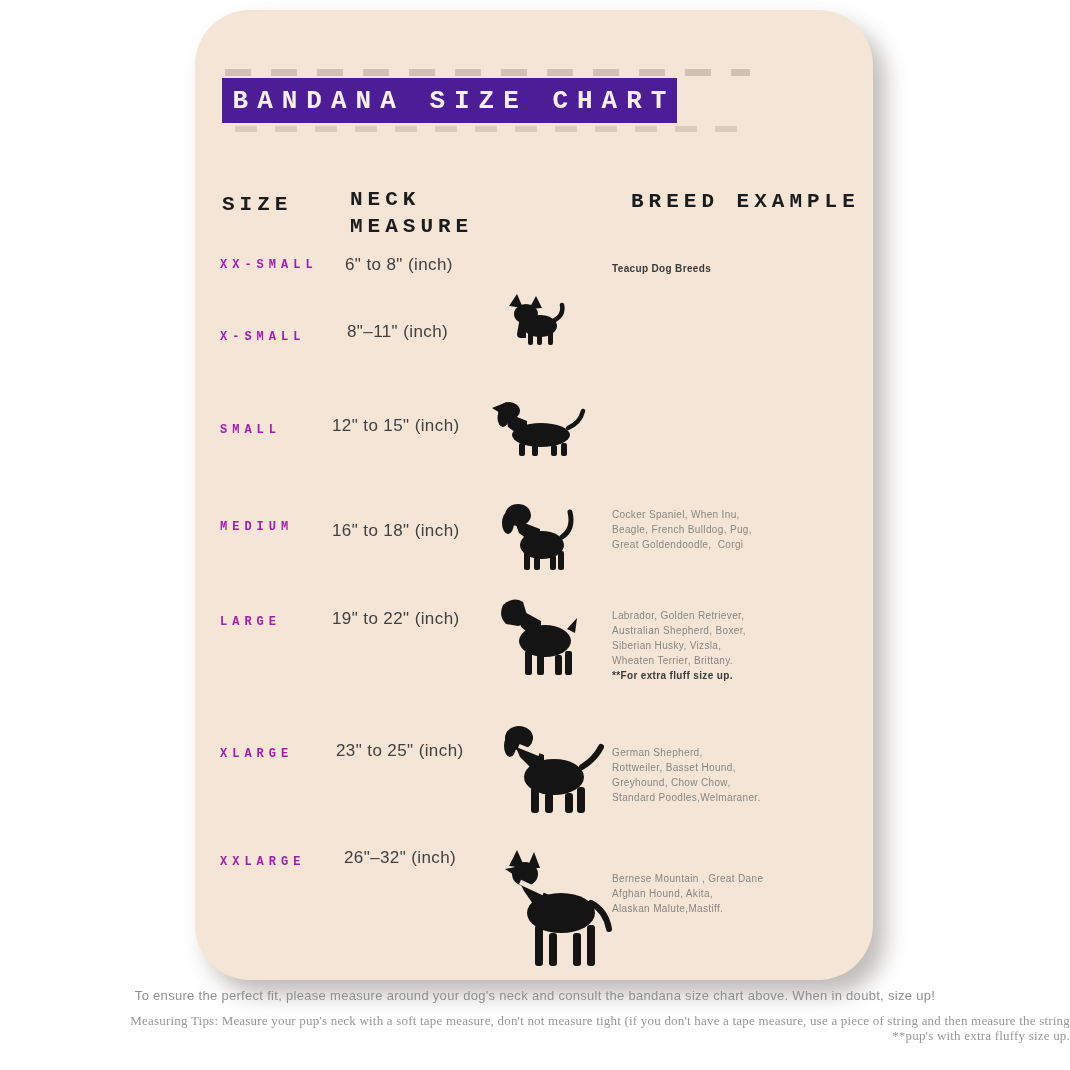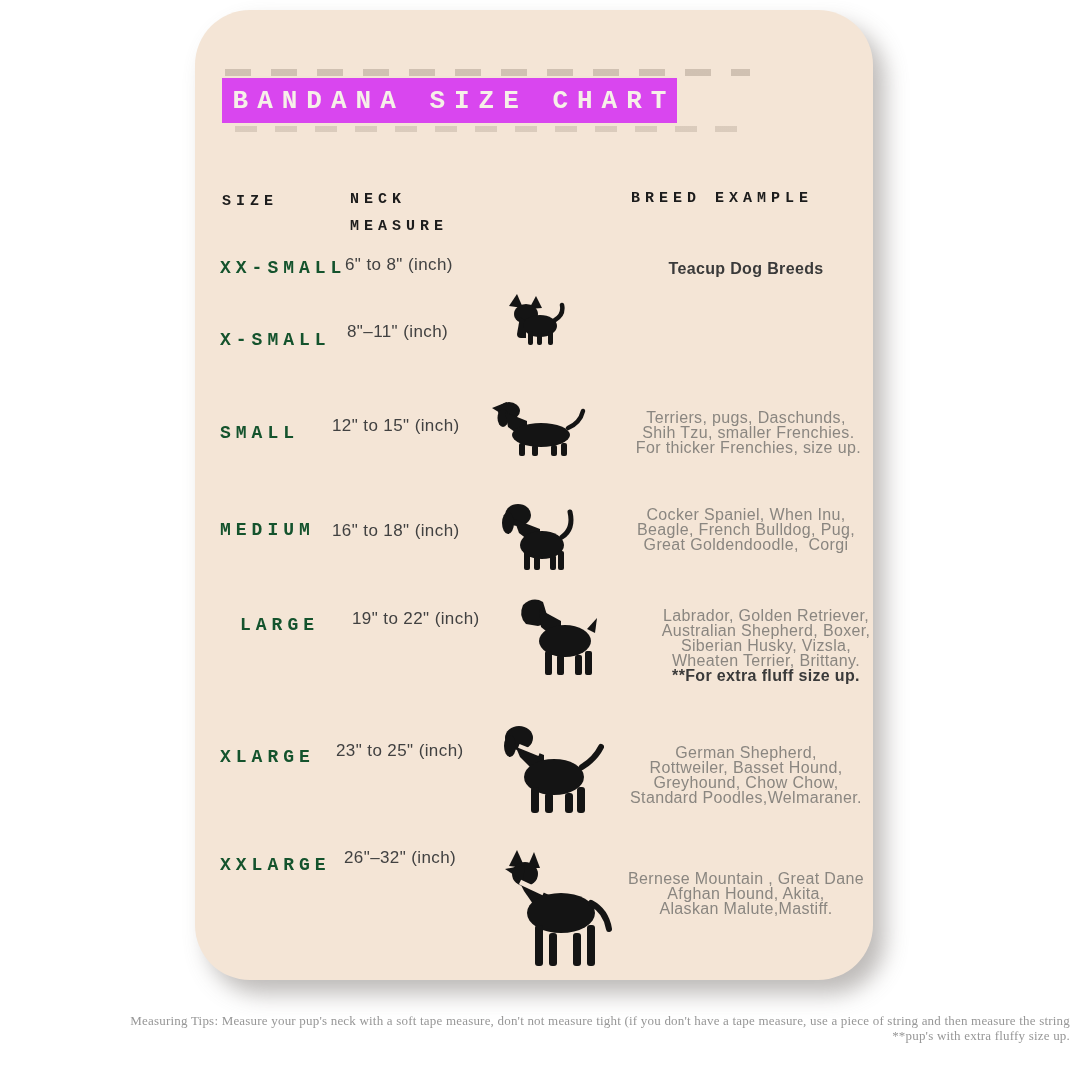--- a/index.html
+++ b/index.html
@@ -7,50 +7,50 @@
         font-family:"Liberation Sans",sans-serif;}
   .card{position:absolute;left:195px;top:10px;width:678px;height:970px;
         background:#f4e5d6;border-radius:55px;
         box-shadow:12px 14px 22px rgba(110,105,100,.45);}
   
   .ghost{position:absolute;pointer-events:none;}
   .ghost-a{left:30px;top:59px;width:525px;height:7px;
     background:repeating-linear-gradient(90deg,rgba(45,30,15,.18) 0 26px,transparent 26px 46px);}
   .ghost-b{left:40px;top:116px;width:505px;height:6px;
     background:repeating-linear-gradient(90deg,rgba(45,30,15,.13) 0 22px,transparent 22px 40px);}
-  .title-bar{position:absolute;left:27px;top:68px;width:455px;height:45px;background:#d946ef;
+  .title-bar{position:absolute;left:27px;top:68px;width:455px;height:45px;background:#4c1d95;
     display:flex;align-items:center;justify-content:center;}
   .title-bar span{font-family:"Liberation Mono","DejaVu Sans Mono",monospace;
     font-size:26px;font-weight:bold;color:#f6f0e8;letter-spacing:9px;white-space:nowrap;
     text-indent:9px;}
   
   .col-headers{position:absolute;left:0;top:0;width:100%;}
   .hdr{position:absolute;font-family:"Liberation Mono","DejaVu Sans Mono",monospace;
-    font-weight:bold;font-size:15px;letter-spacing:5px;color:#1c1c1c;white-space:nowrap;}
+    font-weight:bold;font-size:21px;letter-spacing:5px;color:#1c1c1c;white-space:nowrap;}
   .h-size{left:27px;top:183px;}
   .h-neck{left:155px;top:176px;line-height:27px;}
   .h-neck span{display:block;}
   .h-breed{left:408px;top:180px;margin-left:28px;}
   
   .row{position:absolute;left:0;width:100%;}
   .r0{top:238px;height:50px;}
   .r1{top:278px;height:95px;}
   .r2{top:385px;height:90px;}
   .r3{top:483px;height:95px;}
-  .r4{top:578px;height:115px;margin-left:20px;}
+  .r4{top:578px;height:115px;}
   .r5{top:708px;height:110px;}
   .r6{top:830px;height:135px;}
   .size-label{position:absolute;left:25px;font-family:"Liberation Mono","DejaVu Sans Mono",monospace;
-    font-weight:bold;font-size:18px;letter-spacing:5px;color:#14532d;white-space:nowrap;}
+    font-weight:bold;font-size:12px;letter-spacing:5px;color:#a21caf;white-space:nowrap;}
   .measure{position:absolute;left:140px;font-size:17px;color:#414141;letter-spacing:.4px;white-space:nowrap;}
   .icon{position:absolute;left:300px;display:block;}
   .icon svg{display:block;}
   .breeds{position:absolute;left:417px;width:268px;}
-  .breeds .b{display:block;font-size:16px;line-height:15px;letter-spacing:.35px;
-    color:#8a8680;white-space:pre;text-align:center;}
+  .breeds .b{display:block;font-size:10px;line-height:15px;letter-spacing:.35px;
+    color:#8a8680;white-space:pre;}
   .breeds .b.dark{color:#3a3a3a;font-weight:bold;}
   .breeds .b:empty{display:none;}
   .r0 .size-label{top:10px}.r0 .measure{top:7px;left:150px}.r0 .breeds{top:13px}
   .r1 .size-label{top:42px}.r1 .measure{top:34px;left:152px}.r1 .icon{top:5px;left:308px}.r1 .breeds{top:16px}
   .r2 .size-label{top:28px}.r2 .measure{top:21px;left:137px}.r2 .icon{top:4px;left:296px}.r2 .breeds{top:15px}
   .r3 .size-label{top:27px}.r3 .measure{top:28px;left:137px}.r3 .icon{top:6px;left:303px}.r3 .breeds{top:14px}
   .r4 .size-label{top:27px}.r4 .measure{top:21px;left:137px}.r4 .icon{top:7px;left:298px}.r4 .breeds{top:20px}
   .r5 .size-label{top:29px}.r5 .measure{top:23px;left:141px}.r5 .icon{top:5px;left:303px}.r5 .breeds{top:27px}
   .r6 .size-label{top:15px}.r6 .measure{top:8px;left:149px}.r6 .icon{top:9px;left:298px}.r6 .breeds{top:31px}
   
@@ -117,26 +117,20 @@
           <ellipse cx="12" cy="19" rx="5.5" ry="9"></ellipse>
           <polygon points="14,13 36,22 36,42 17,28"></polygon>
           <ellipse cx="50" cy="36" rx="29" ry="12"></ellipse>
           <rect x="28" y="44" width="6" height="13" rx="2"></rect>
           <rect x="41" y="46" width="6" height="11" rx="2"></rect>
           <rect x="60" y="46" width="6" height="11" rx="2"></rect>
           <rect x="70" y="44" width="6" height="13" rx="2"></rect>
           <path d="M77 29 Q89 24 92 12" fill="none" stroke="#141414" stroke-width="4.5" stroke-linecap="round"></path>
         </svg>
       </span>
-      <div class="breeds">
-
-        <span class="b">Terriers, pugs, Daschunds,</span>
-        <span class="b"> Shih Tzu, smaller Frenchies.</span>
-        <span class="b"> For thicker Frenchies, size up.</span>
-      </div>
     </div>
 
     <div class="row r3">
       <span class="size-label">MEDIUM</span>
       <span class="measure">16" to 18" (inch)</span>
       <span class="icon">
         <svg width="86" height="72" viewBox="0 0 86 72" fill="#141414">
           <ellipse cx="20" cy="16" rx="13" ry="11"></ellipse>
           <ellipse cx="10" cy="24" rx="6" ry="11"></ellipse>
           <polygon points="16,20 42,30 42,50 21,34"></polygon>
@@ -228,17 +222,18 @@
       </span>
       <div class="breeds">
 
         <span class="b">Bernese Mountain , Great Dane</span>
         <span class="b">Afghan Hound, Akita,</span>
         <span class="b">Alaskan Malute,Mastiff.</span>
       </div>
     </div>
   </div>
 
+  <div class="footer-note">To ensure the perfect fit, please measure around your dog's neck and consult the bandana size chart above. When in doubt, size up!</div>
   <div class="tips">
     <span>Measuring Tips: Measure your pup's neck with a soft tape measure, don't not measure tight (if you don't have a tape measure, use a piece of string and then measure the string</span>
     <span>**pup's with extra fluffy size up.</span>
   </div>
 </div>
 
 </body></html>

